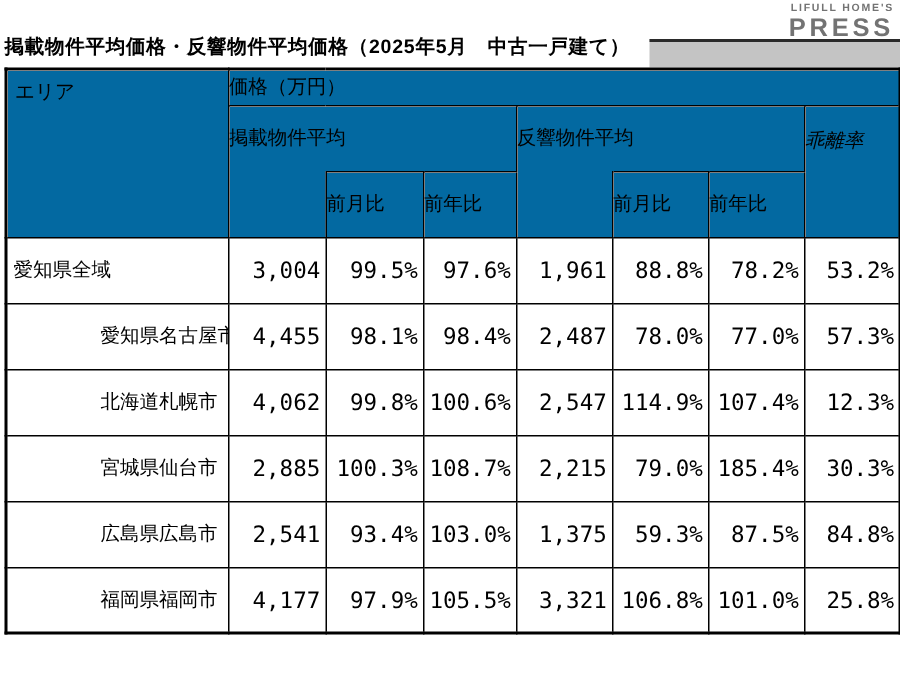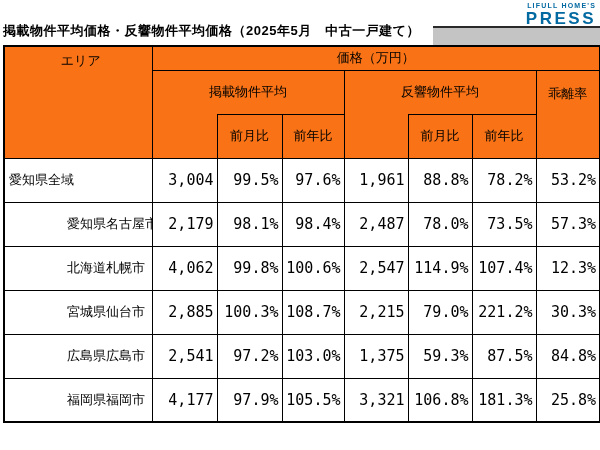--- a/index.html
+++ b/index.html
@@ -7,49 +7,49 @@
     width:600px;height:450px;position:relative;background:#ffffff;
     font-family:"Liberation Sans","DejaVu Sans",sans-serif;color:#000;
     overflow:hidden;
   }
   .page-title{
     position:absolute;left:3px;top:22px;
     font-size:13px;font-weight:bold;letter-spacing:0.5px;white-space:nowrap;
   }
   .logo{
     position:absolute;top:2px;right:4px;text-align:right;line-height:1;
-    color:#0369a1;
+    color:#737373;
   }
   .logo-top{font-size:7px;font-weight:bold;letter-spacing:1.2px;display:block;}
   .logo-main{font-size:17px;font-weight:bold;letter-spacing:2.5px;display:block;margin-top:1px;}
   .clip-band{
     position:absolute;left:433px;top:26px;width:167px;height:19px;
     background:#c4c4c4;border-top:2px solid #2a2a2a;box-sizing:border-box;
   }
   table.price-table{
     position:absolute;left:3px;top:45px;width:596px;
     border-collapse:collapse;table-layout:fixed;
     border:2px solid #000;
   }
   .price-table th,.price-table td{
     border:1px solid #000;padding:0;overflow:hidden;white-space:nowrap;
     box-sizing:border-box;
   }
   .price-table thead th{
-    background:#f97316;font-weight:normal;font-size:13px;text-align:center;
+    background:#0369a1;font-weight:normal;font-size:13px;text-align:left;
   }
   th.area-h{
     vertical-align:top;text-align:left;font-size:12px;
     padding:5px 0 0 5px;
   }
   th.price-group{height:24px;}
   th.group-h{height:44px;border-bottom:0;}
   th.blank-sub{border-top:0;}
   th.sub-h{height:44px;margin-left:32px;}
-  th.kairi-h{vertical-align:top;padding-top:14px;}
+  th.kairi-h{vertical-align:top;padding-top:14px;font-style:italic;}
   .price-table tbody td{
     background:#ffffff;height:44px;text-align:right;padding-right:3px;
     font-family:"DejaVu Sans Mono","Liberation Mono",monospace;
     font-size:15px;
   }
   .price-table tbody td.area{
     font-family:"Liberation Sans","DejaVu Sans",sans-serif;
     font-size:13px;text-align:left;padding-left:4px;
   }
   tr.indent td.area{padding-left:62px;}
@@ -103,62 +103,62 @@
       <td>3,004</td>
       <td>99.5%</td>
       <td>97.6%</td>
       <td>1,961</td>
       <td>88.8%</td>
       <td>78.2%</td>
       <td>53.2%</td>
     </tr>
     <tr class="indent dashed">
       <td class="area">愛知県名古屋市</td>
-      <td>2,179</td>
+      <td>4,455</td>
       <td>98.1%</td>
       <td>98.4%</td>
       <td>2,487</td>
       <td>78.0%</td>
-      <td>73.5%</td>
+      <td>77.0%</td>
       <td>57.3%</td>
     </tr>
     <tr class="indent">
       <td class="area">北海道札幌市</td>
       <td>4,062</td>
       <td>99.8%</td>
       <td>100.6%</td>
       <td>2,547</td>
       <td>114.9%</td>
       <td>107.4%</td>
       <td>12.3%</td>
     </tr>
     <tr class="indent">
       <td class="area">宮城県仙台市</td>
       <td>2,885</td>
       <td>100.3%</td>
       <td>108.7%</td>
       <td>2,215</td>
       <td>79.0%</td>
-      <td>221.2%</td>
+      <td>185.4%</td>
       <td>30.3%</td>
     </tr>
     <tr class="indent">
       <td class="area">広島県広島市</td>
       <td>2,541</td>
-      <td>97.2%</td>
+      <td>93.4%</td>
       <td>103.0%</td>
       <td>1,375</td>
       <td>59.3%</td>
       <td>87.5%</td>
       <td>84.8%</td>
     </tr>
     <tr class="indent">
       <td class="area">福岡県福岡市</td>
       <td>4,177</td>
       <td>97.9%</td>
       <td>105.5%</td>
       <td>3,321</td>
       <td>106.8%</td>
-      <td>181.3%</td>
+      <td>101.0%</td>
       <td>25.8%</td>
     </tr>
   </tbody>
 </table>
 
 </body></html>

